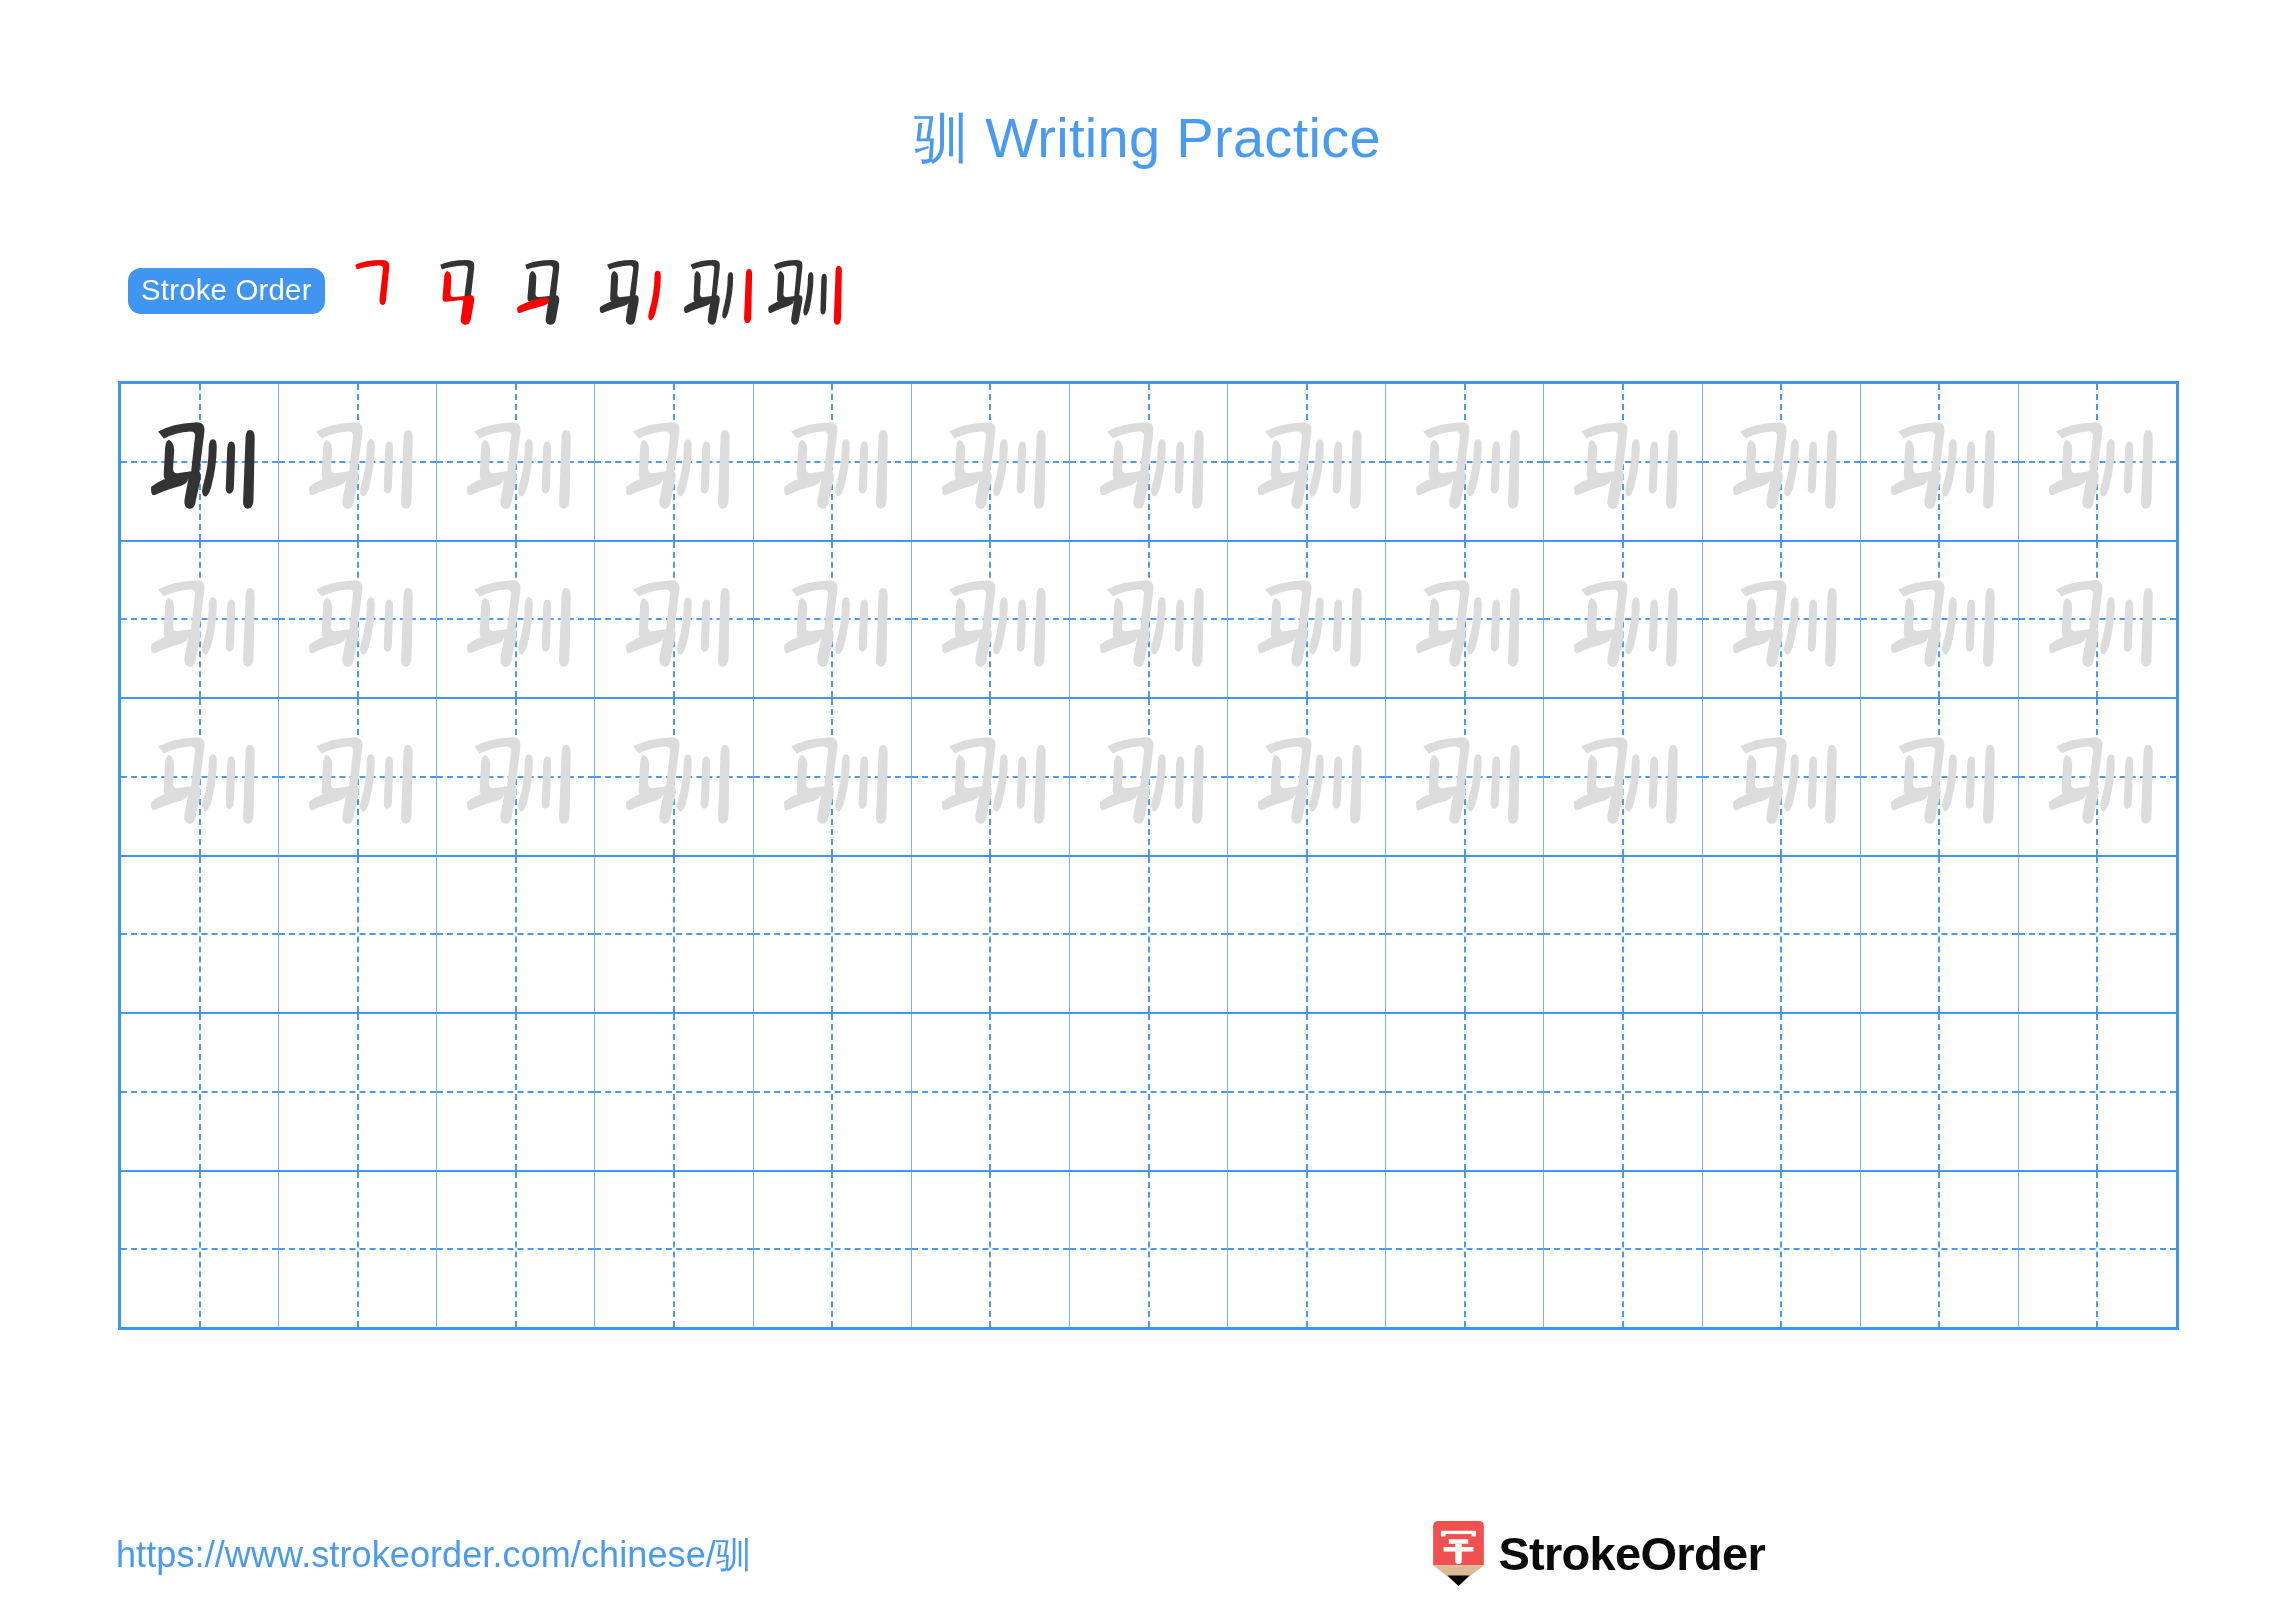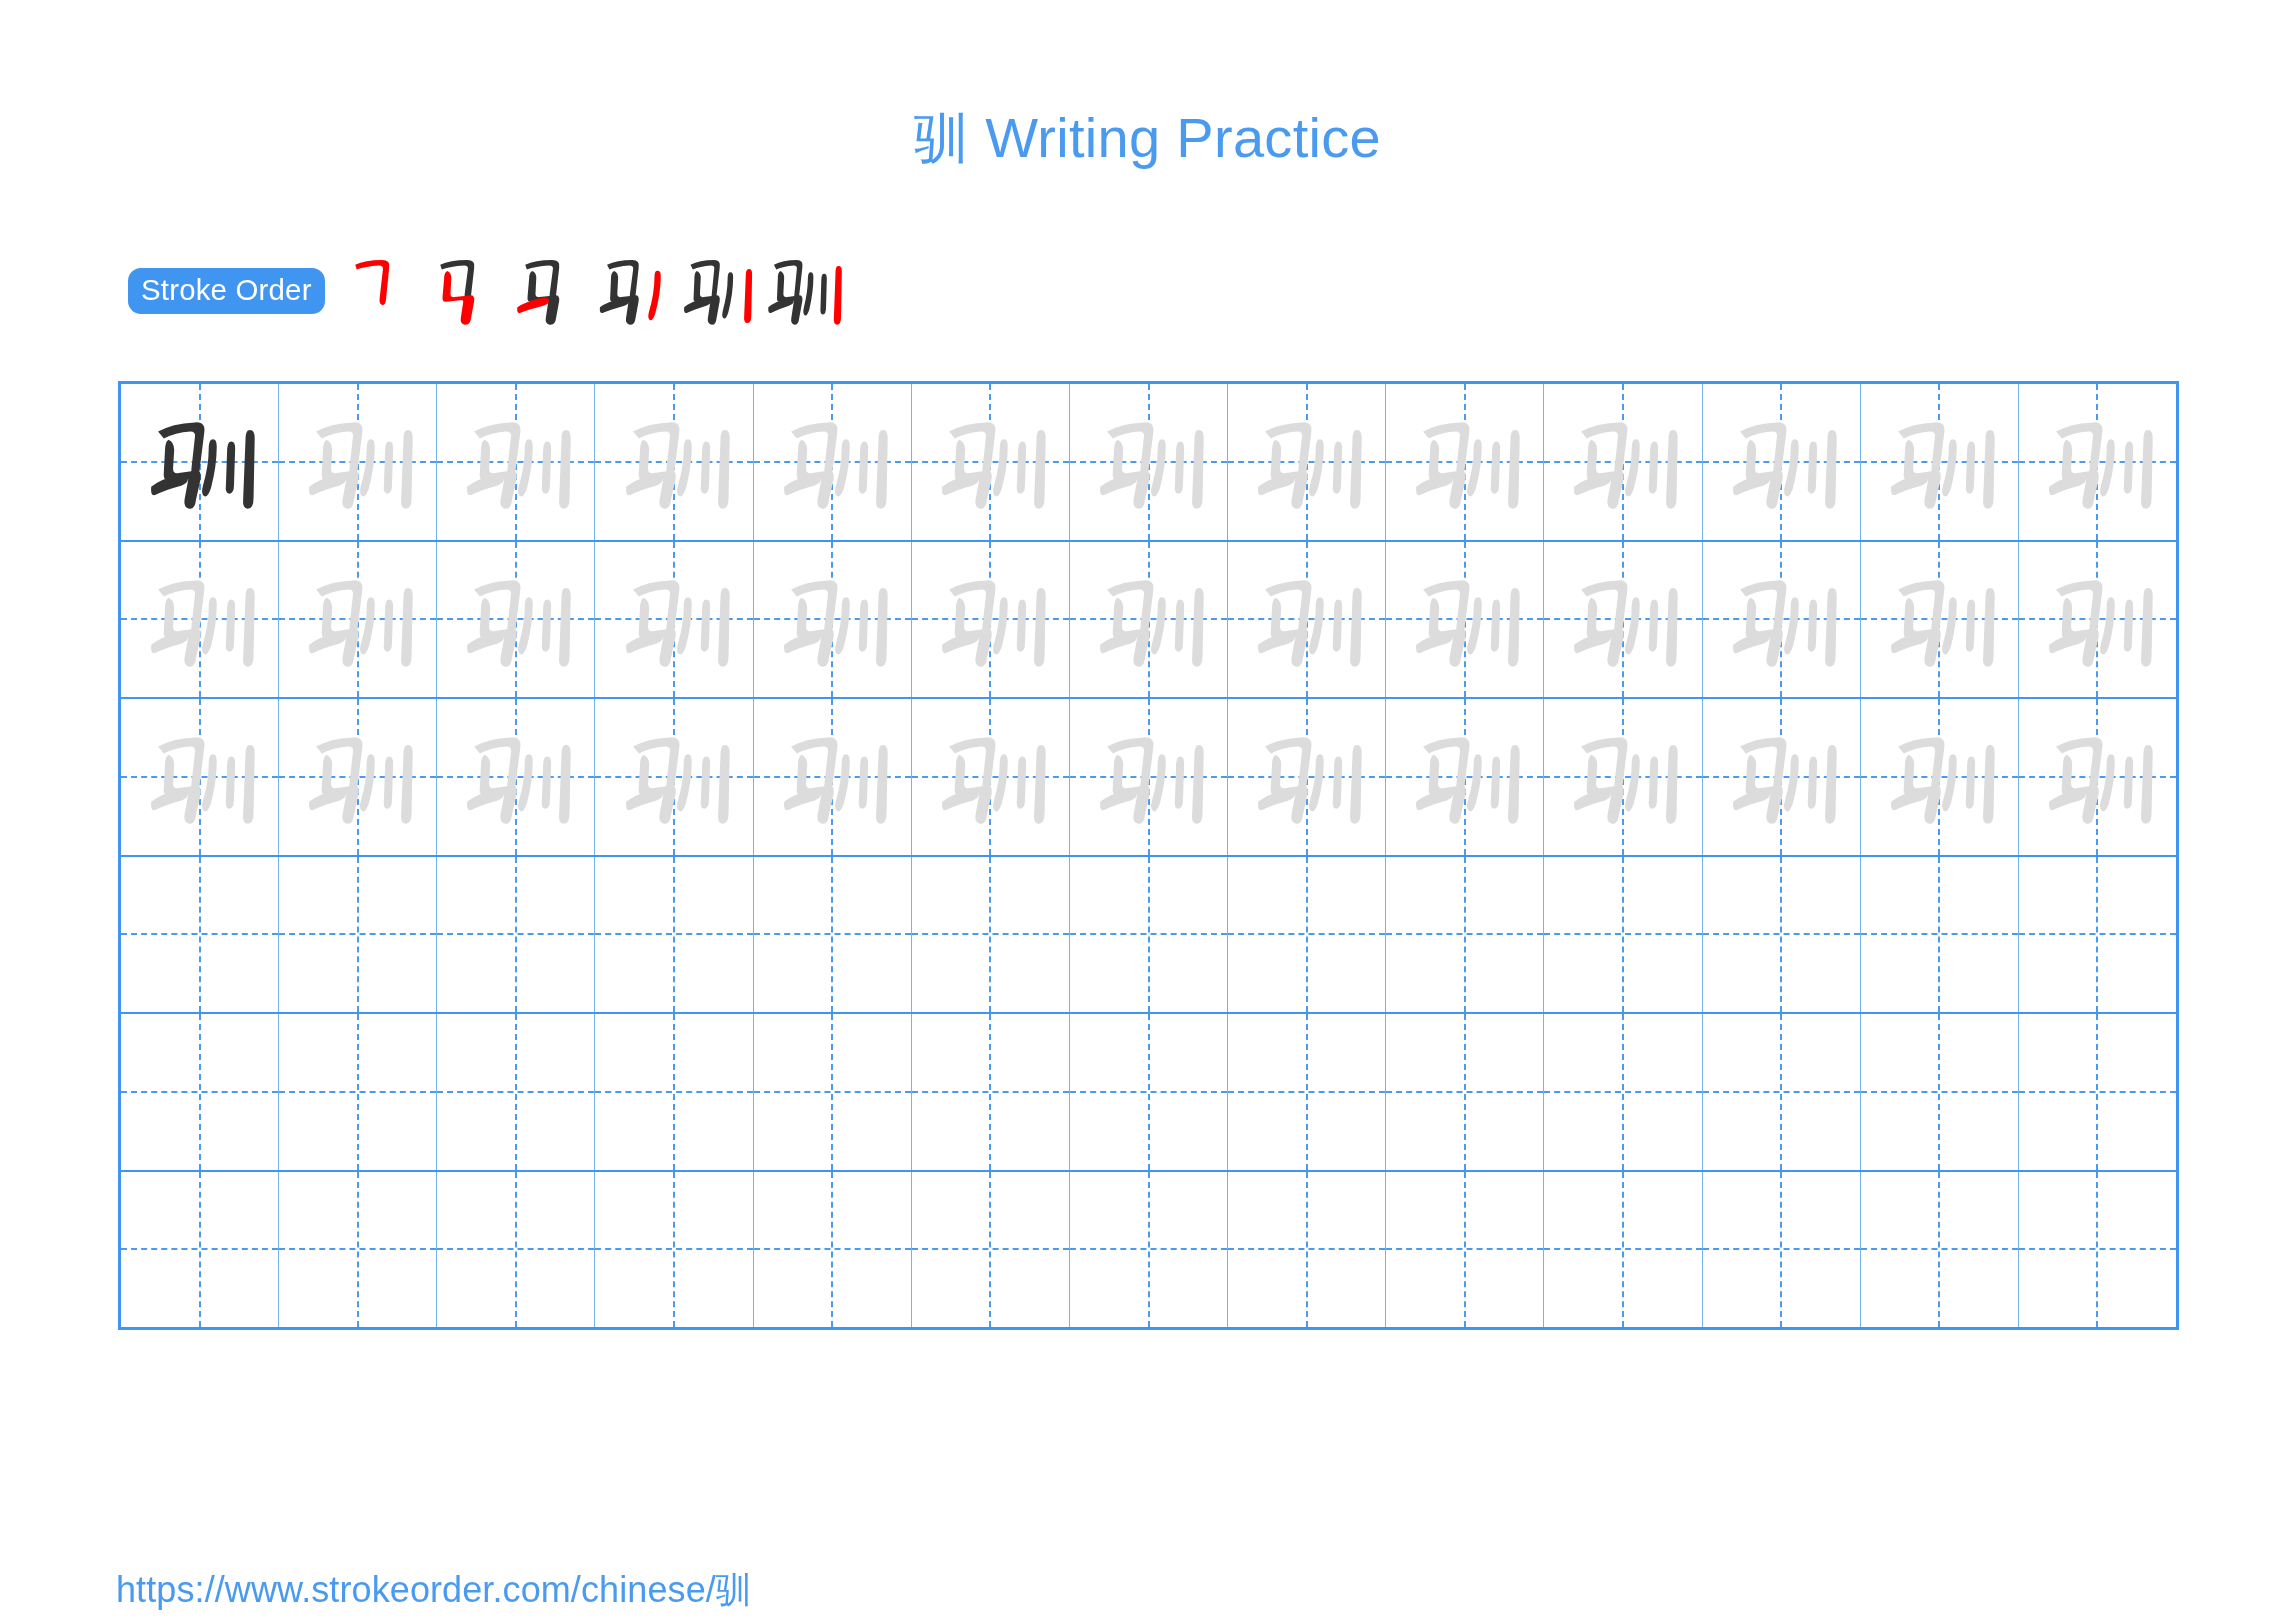--- a/index.html
+++ b/index.html
@@ -134,21 +134,20 @@
   
   #footer-url {
     position: absolute;
     left: 116px;
     top: 1531px;
     color: #4A9BF0;
     font-size: 36px;
     font-weight: 400;
     white-space: nowrap;
     letter-spacing: 0.1px;
-    margin-top: 35px;
   }
 
   #footer-logo {
     position: absolute;
     right: 86px;
     top: 1517px;
     display: flex;
     align-items: center;
     height: 72px;
   }
@@ -834,15 +833,29 @@
       <div class="grid-cell"></div>
       <div class="grid-cell"></div>
       <div class="grid-cell"></div>
       <div class="grid-cell"></div>
     </div>
 
   </div>
 
   <div id="footer-url">https://www.strokeorder.com/chinese/驯</div>
 
+  <div id="footer-logo">
+    <svg id="logo-mark" viewBox="0 0 78 100" xmlns="http://www.w3.org/2000/svg" aria-hidden="true">
+      <path d="M0 8 Q0 0 8 0 L70 0 Q78 0 78 8 L78 68 L0 68 Z" fill="#F0504E"></path>
+      <path d="M0 68 L78 68 L48 92 L39 100 L30 92 Z" fill="#DDBA96"></path>
+      <path d="M22 84 L56 84 L39 100 Z" fill="#000000"></path>
+      <g fill="#FFFFFF">
+        <path d="M12 15 L66 15 L66 24 L59 24 L59 20 L19 20 L19 24 L12 24 Z"></path>
+        <path d="M24 28 L54 28 L54 35 L24 35 Z"></path>
+        <path d="M16 40 L62 40 L62 47 L16 47 Z"></path>
+        <path d="M34 35 L44 35 L44 62 Q44 66 39 66 Q34 66 34 62 Z"></path>
+      </g>
+    </svg>
+    <div id="logo-text">StrokeOrder</div>
+  </div>
 
 </div>
 
 
 </body></html>

